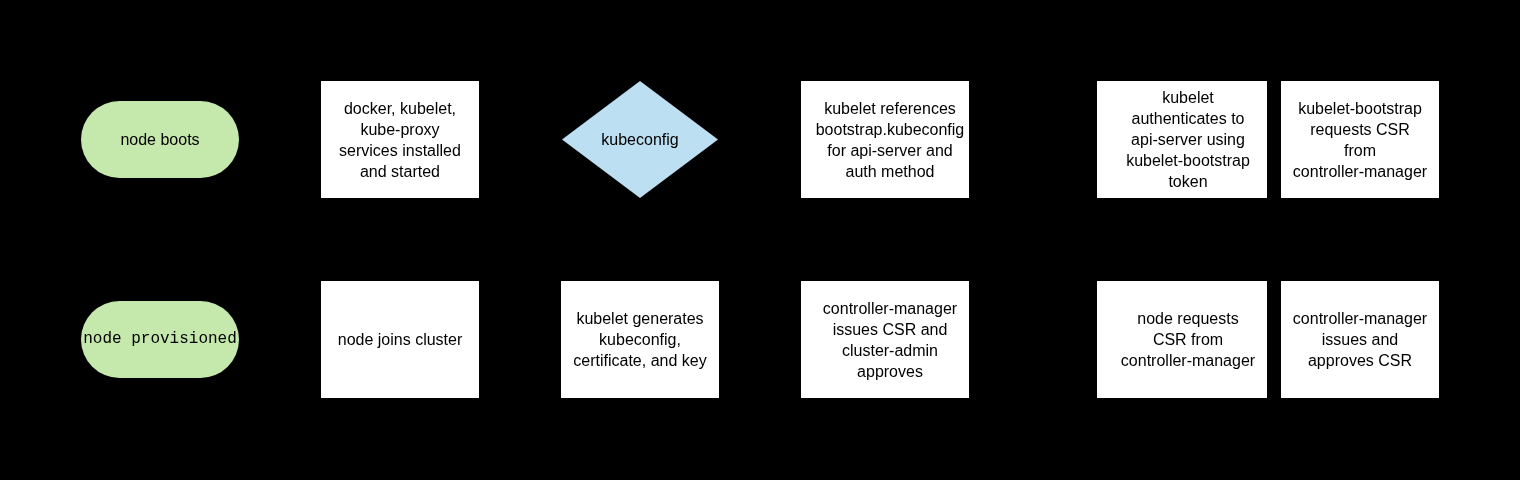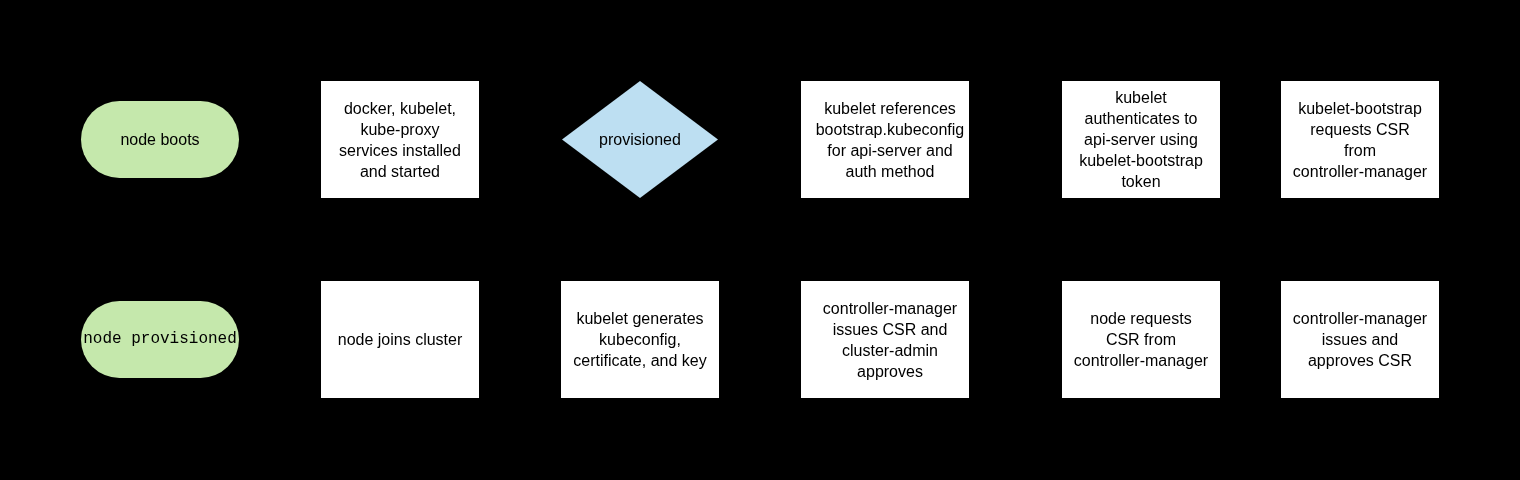--- a/index.html
+++ b/index.html
@@ -47,36 +47,36 @@
   .r1  { top: 81px;  }
   .r1t { top: 101px; }
   .r2  { top: 281px; }
   .r2t { top: 301px; font-family: Liberation Mono, monospace; }
   
   .c1  { left: 81px;   }
   .c2  { left: 321px;  }
   .c3  { left: 561px;  }
   .c3d { left: 562px;  }
   .c4  { left: 801px; padding-left: 10px;  }
-  .c5  { left: 1062px; }
+  .c5  { left: 1097px; padding-left: 12px; }
   .c6  { left: 1281px; }
 </style>
 </head>
 <body>
 
 <div id="canvas">
 
   <div class="node terminal r1t c1">node boots</div>
 
   <div class="node process r1 c2">docker, kubelet,
 kube-proxy
 services installed
 and started</div>
 
-  <div class="node decision r1 c3d">provisioned</div>
+  <div class="node decision r1 c3d">kubeconfig</div>
 
   <div class="node process r1 c4">kubelet references
 bootstrap.kubeconfig
 for api-server and
 auth method</div>
 
   <div class="node process r1 c5">kubelet
 authenticates to
 api-server using
 kubelet-bootstrap

